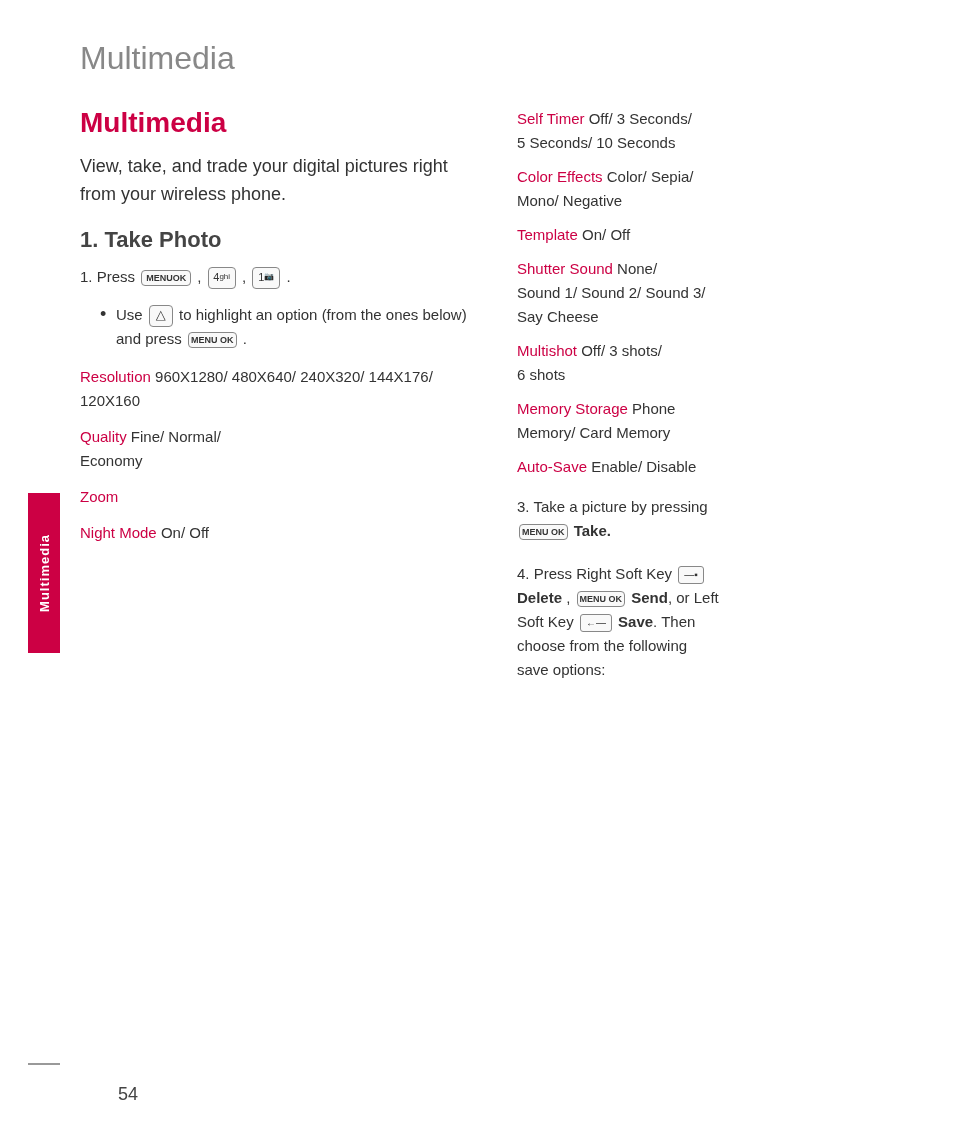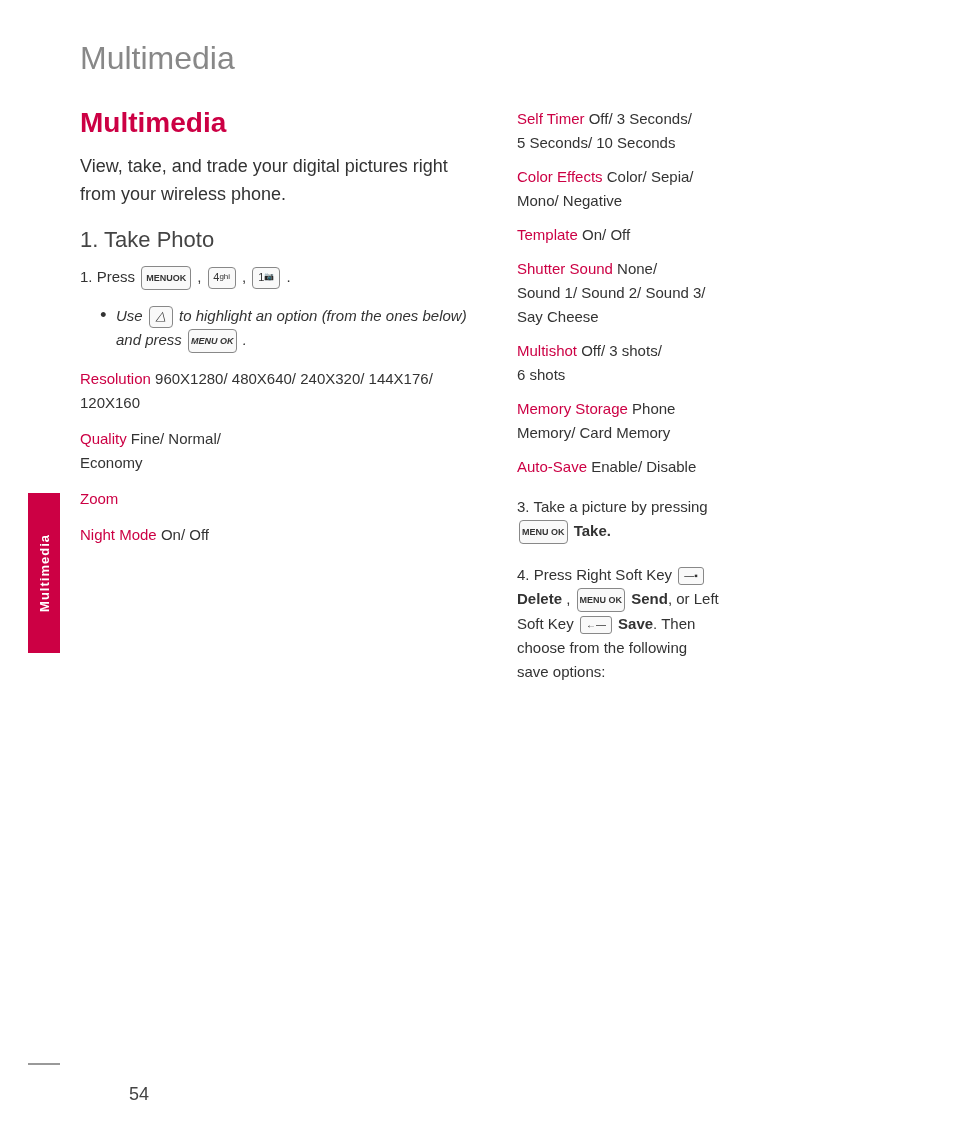--- a/index.html
+++ b/index.html
@@ -62,21 +62,21 @@
       right: 0;
       width: 32px;
       height: 2px;
       background: #999;
     }
 
     
     .page-number {
       position: absolute;
       bottom: 40px;
-      left: 69px;
+      left: 58px;
       font-size: 18px;
       color: #444;
     }
 
     
     .main-content {
       flex: 1;
       padding: 40px 30px 40px 20px;
       position: relative;
     }
@@ -109,21 +109,21 @@
     
     .section-title {
       font-size: 28px;
       font-weight: bold;
       color: #cc0044;
       margin-bottom: 14px;
     }
 
     .subsection-title {
       font-size: 22px;
-      font-weight: normal;
+      font-weight: bold;
       color: #444;
       margin-bottom: 12px;
     }
 
     
     .body-text {
       font-size: 18px;
       color: #333;
       line-height: 1.55;
       margin-bottom: 18px;
@@ -161,21 +161,21 @@
     }
 
     .icon-menu {
       display: inline-flex;
       align-items: center;
       justify-content: center;
       border: 1px solid #888;
       border-radius: 4px;
       padding: 0 4px;
       min-width: 34px;
-      height: 24px;
+      height: 16px;
       font-size: 9px;
       color: #333;
       vertical-align: middle;
       margin: 0 2px;
       background: #f9f9f9;
       font-weight: bold;
     }
 
     .icon-arrow-up {
       display: inline-flex;
@@ -205,21 +205,20 @@
       vertical-align: middle;
       margin: 0 2px;
       background: #f9f9f9;
     }
 
     
     .bullet-list {
       list-style: none;
       margin-left: 20px;
       margin-bottom: 14px;
-      font-style: italic;
     }
 
     .bullet-list li {
       font-size: 15px;
       color: #333;
       line-height: 1.6;
       padding-left: 16px;
       position: relative;
       margin-bottom: 6px;
     }

